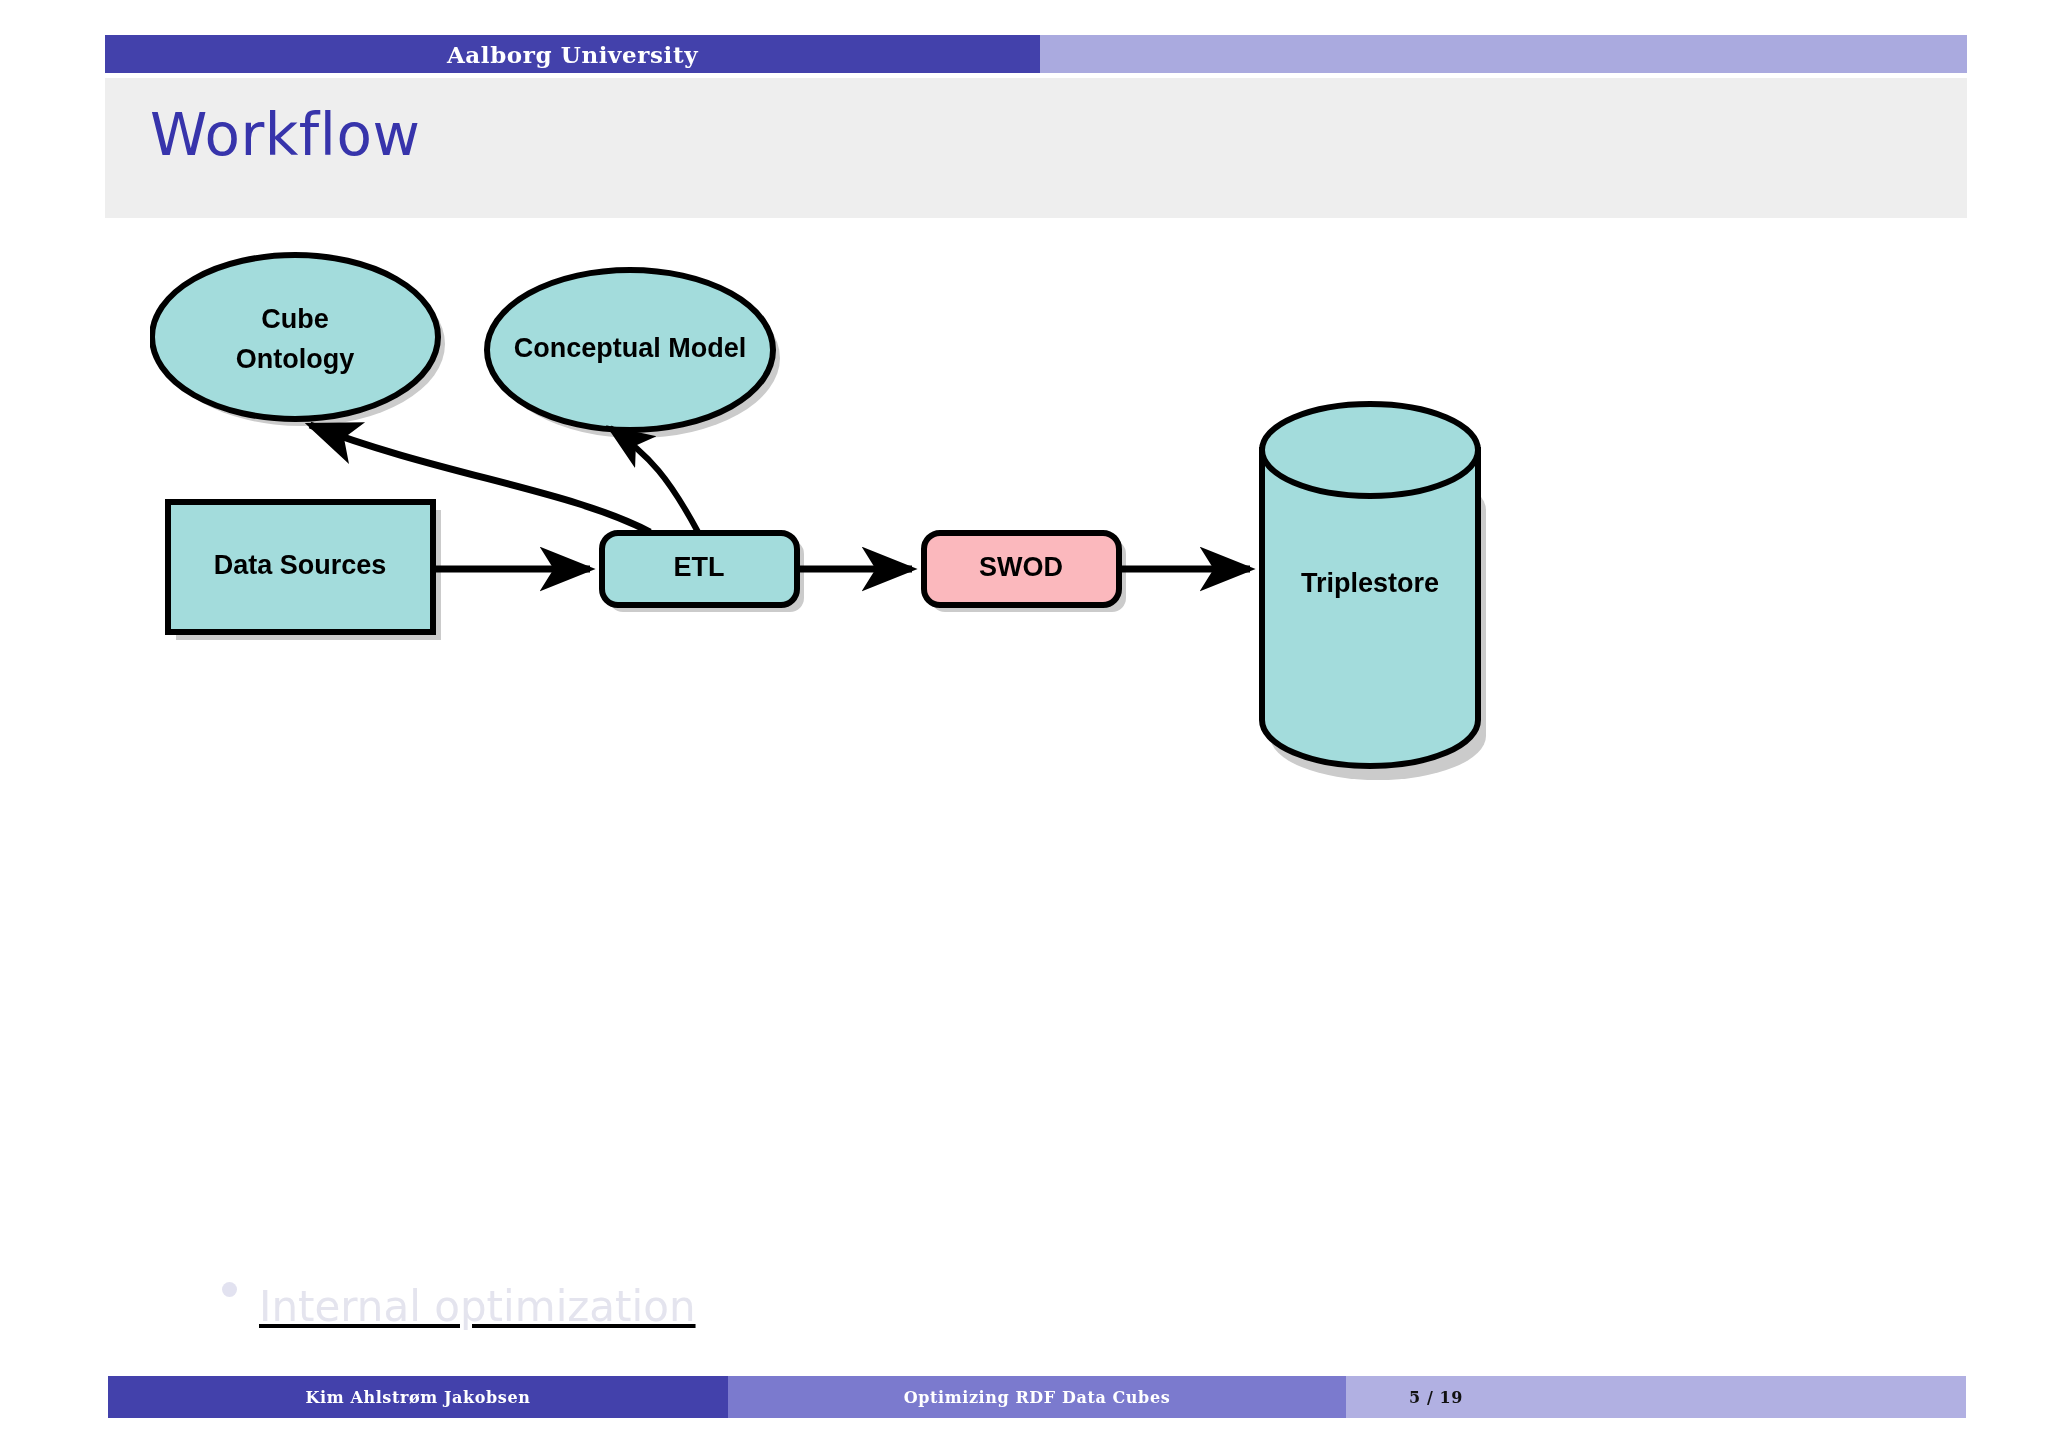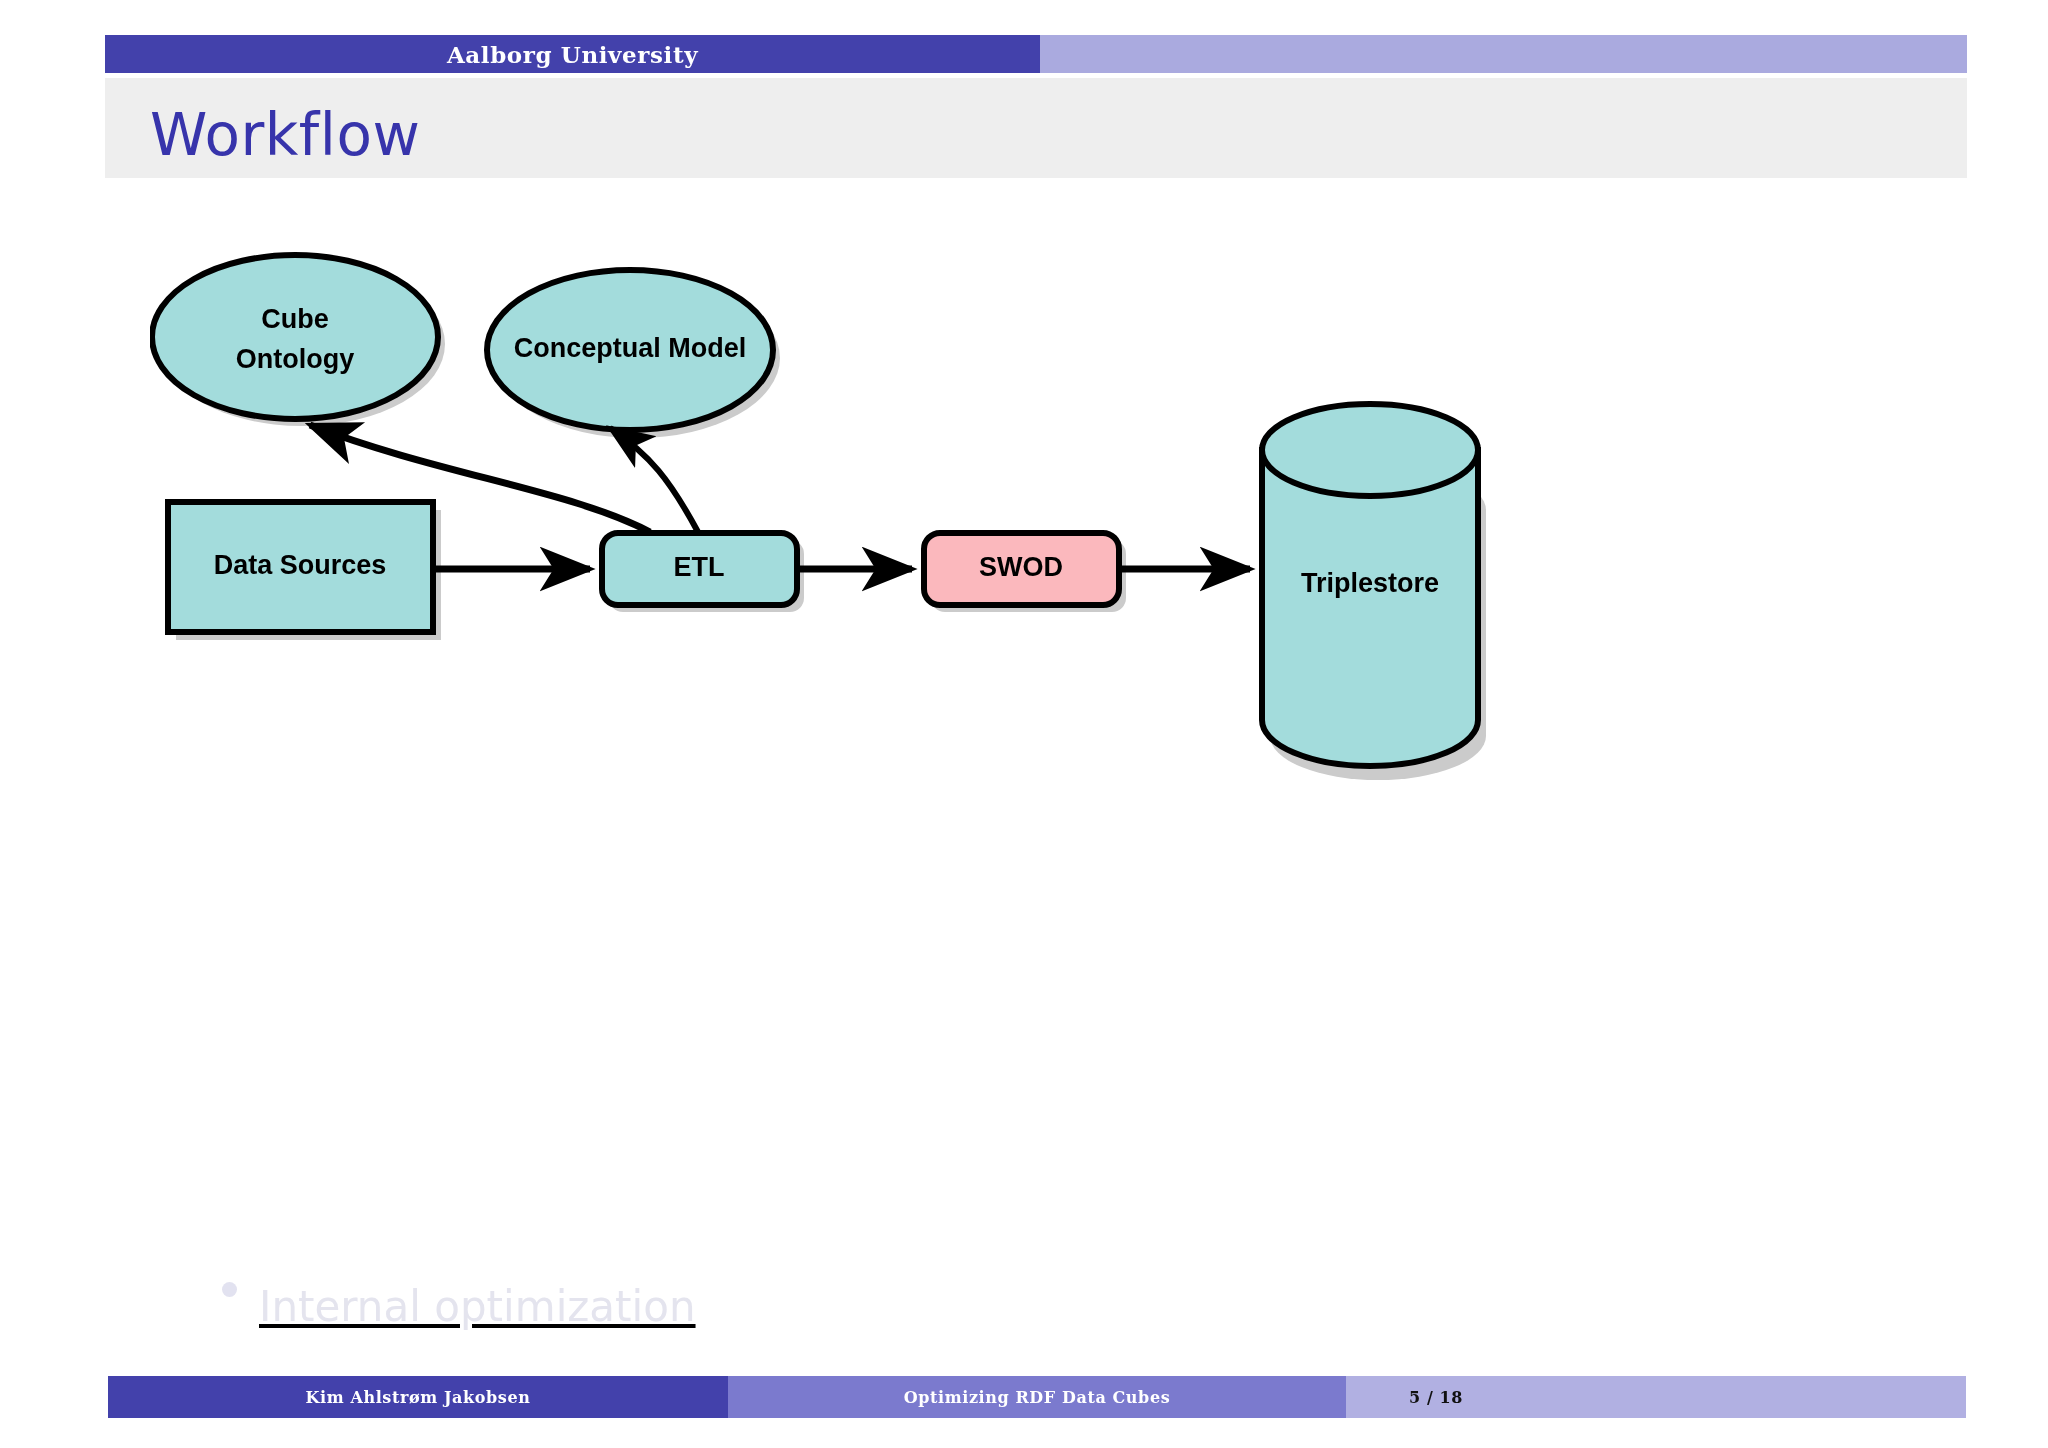--- a/index.html
+++ b/index.html
@@ -46,21 +46,21 @@
     letter-spacing: 0.6px;
     white-space: nowrap;
   }
 
   
   .titleband {
     position: absolute;
     left: 105px;
     top: 78px;
     width: 1862px;
-    height: 100px;
+    height: 140px;
     background: #eeeeee;
   }
   .slide-title {
     position: absolute;
     left: 45px;
     top: 28px;
     color: #3734ab;
     font-family: "DejaVu Sans", sans-serif;
     font-weight: normal;
     font-size: 58px;
@@ -218,15 +218,15 @@
 </div>
 
 <div class="footbar">
   <div class="foot-seg foot-author">
     <span>Kim Ahlstrøm Jakobsen</span>
   </div>
   <div class="foot-seg foot-title">
     <span>Optimizing RDF Data Cubes</span>
   </div>
   <div class="foot-seg foot-page">
-    <span class="foot-page-inner">5 / 18</span>
+    <span class="foot-page-inner">5 / 19</span>
   </div>
 </div>
 
 </body></html>

